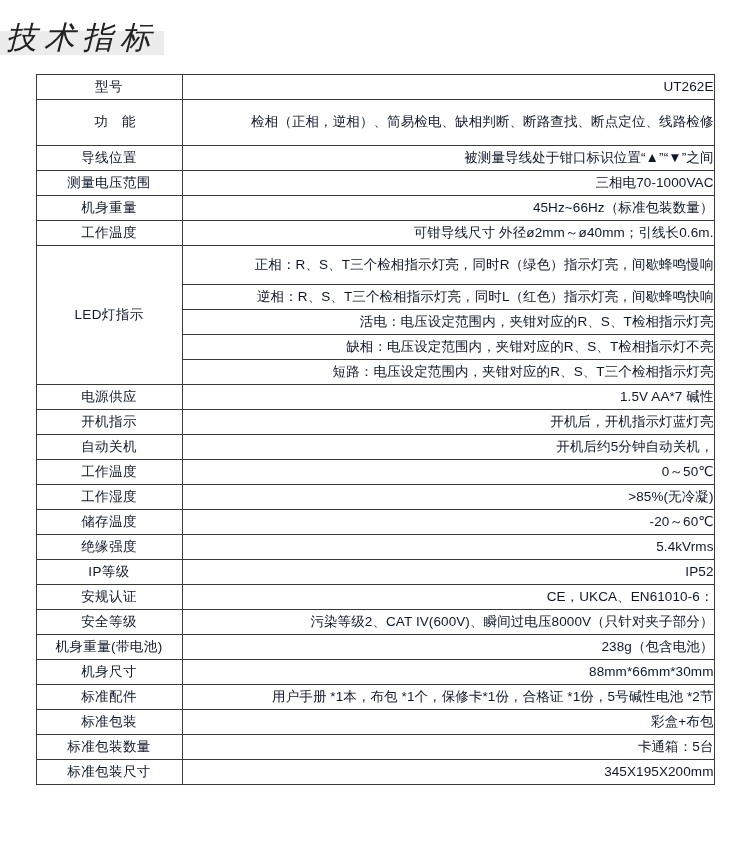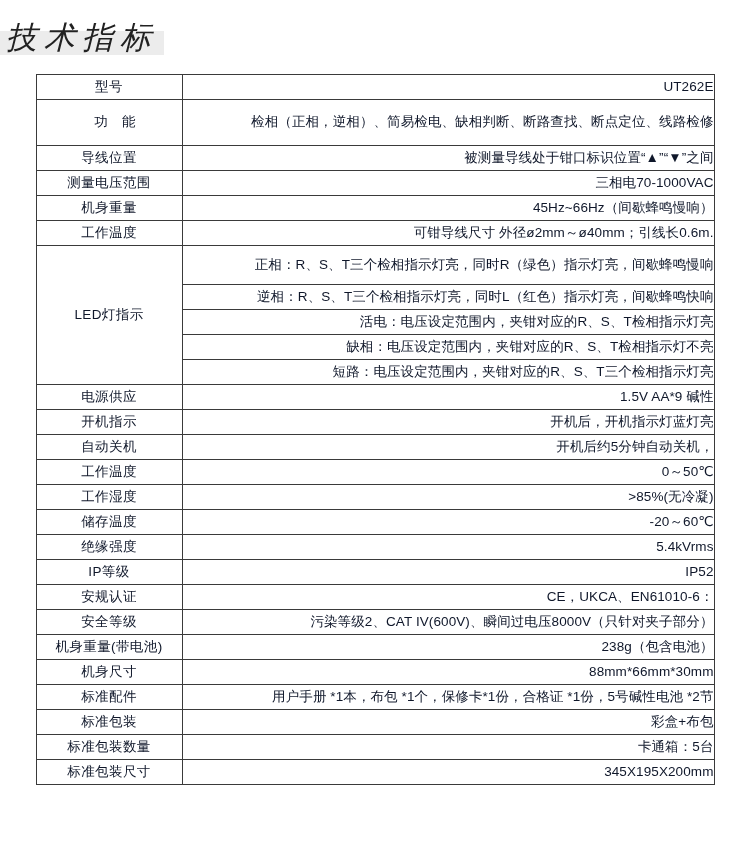--- a/index.html
+++ b/index.html
@@ -116,21 +116,21 @@
           <td class="v">被测量导线处于钳口标识位置“▲”“▼”之间</td>
         </tr>
 
         <tr class="r-norm">
           <td class="k">测量电压范围</td>
           <td class="v">三相电70-1000VAC</td>
         </tr>
 
         <tr class="r-norm">
           <td class="k">机身重量</td>
-          <td class="v">45Hz~66Hz（间歇蜂鸣慢响）</td>
+          <td class="v">45Hz~66Hz（标准包装数量）</td>
         </tr>
 
         <tr class="r-norm">
           <td class="k">工作温度</td>
           <td class="v">可钳导线尺寸 外径ø2mm～ø40mm；引线长0.6m.</td>
         </tr>
 
         <tr class="r-led1">
           <td class="k led-label" rowspan="5">LED灯指示</td>
           <td class="v">正相：R、S、T三个检相指示灯亮，同时R（绿色）指示灯亮，间歇蜂鸣慢响</td>
@@ -143,21 +143,21 @@
         </tr>
         <tr class="r-led">
           <td class="v">缺相：电压设定范围内，夹钳对应的R、S、T检相指示灯不亮</td>
         </tr>
         <tr class="r-led">
           <td class="v">短路：电压设定范围内，夹钳对应的R、S、T三个检相指示灯亮</td>
         </tr>
 
         <tr class="r-norm">
           <td class="k">电源供应</td>
-          <td class="v">1.5V AA*9 碱性</td>
+          <td class="v">1.5V AA*7 碱性</td>
         </tr>
         <tr class="r-norm">
           <td class="k">开机指示</td>
           <td class="v">开机后，开机指示灯蓝灯亮</td>
         </tr>
         <tr class="r-norm">
           <td class="k">自动关机</td>
           <td class="v">开机后约5分钟自动关机，</td>
         </tr>
         <tr class="r-norm">

